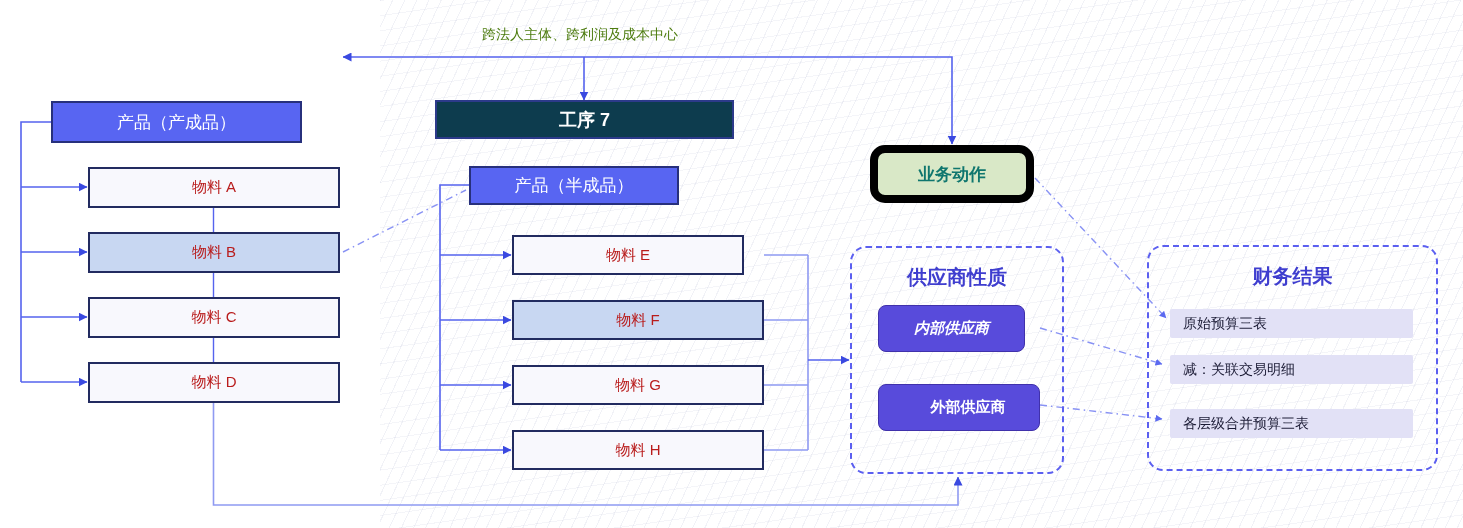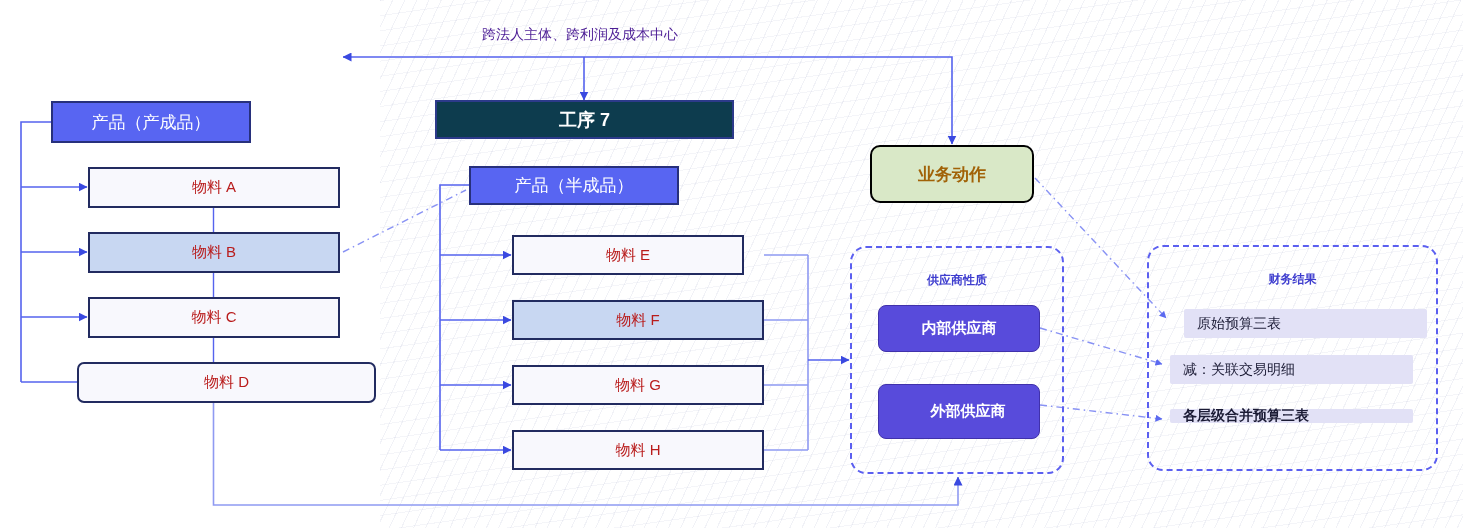--- a/index.html
+++ b/index.html
@@ -15,34 +15,34 @@
   }
   svg.wires{position:absolute;left:0;top:0;z-index:2;}
   .box{
     position:absolute;box-sizing:border-box;z-index:3;
     display:flex;align-items:center;justify-content:center;text-align:center;
   }
   .process{background:#0d3c4e;border:2px solid #2c3a8a;color:#ffffff;font-weight:bold;font-size:18px;}
   .product{background:#5865f2;border:2px solid #27307c;color:#ffffff;font-size:17px;}
   .material{background:#f8f8fd;border:2px solid #222b60;color:#b91c1c;font-size:15px;}
   .material.hl{background:#c8d7f2;}
-  .action{background:#d9e8c7;border:2px solid #000000;border-radius:10px;color:#a16207;font-weight:bold;font-size:17px;}
+  .action{background:#d9e8c7;border:8px solid #000000;border-radius:15px;color:#0f766e;font-weight:bold;font-size:17px;}
   .panel{position:absolute;box-sizing:border-box;z-index:3;border:2px dashed #5b5ff0;border-radius:16px;background:transparent;}
-  .panel-title{text-align:center;font-weight:bold;font-size:12px;color:#3f3ecf;margin-top:24px;}
+  .panel-title{text-align:center;font-weight:bold;font-size:20px;color:#3f3ecf;margin-top:16px;}
   .supplier-item{
     position:absolute;box-sizing:border-box;background:#584bdb;border:1px solid #4031ab;border-radius:8px;
     color:#ffffff;font-weight:bold;font-size:15px;display:flex;align-items:center;justify-content:center;
   }
   .finance-row{
     position:absolute;box-sizing:border-box;background:#e2e1f6;color:#1b1b35;font-size:14px;
     display:flex;align-items:center;padding-left:13px;border-radius:2px;
   }
   .top-label{
     position:absolute;left:440px;top:26px;width:280px;z-index:3;
-    text-align:center;font-size:14px;color:#4c1d95;
+    text-align:center;font-size:14px;color:#4d7c0f;
   }
 </style>
 </head>
 <body>
 
 <div class="stage">
   <div class="hatch"></div>
 
   <svg class="wires" width="1463" height="528" viewBox="0 0 1463 528">
     <defs>
@@ -78,40 +78,40 @@
     <path d="M808 360 H849" fill="none" stroke="#5563ee" stroke-width="1.6" marker-end="url(#ah)"></path>
 
     <path d="M343 252 L466 190" fill="none" stroke="#8892f4" stroke-width="1.4" stroke-dasharray="7 4 1.5 4"></path>
     <path d="M1035 178 L1166 318" fill="none" stroke="#8892f4" stroke-width="1.4" stroke-dasharray="7 4 1.5 4" marker-end="url(#ah2)"></path>
     <path d="M1040 328 L1162 364" fill="none" stroke="#8892f4" stroke-width="1.4" stroke-dasharray="7 4 1.5 4" marker-end="url(#ah2)"></path>
     <path d="M1040 405 L1162 419" fill="none" stroke="#8892f4" stroke-width="1.4" stroke-dasharray="7 4 1.5 4" marker-end="url(#ah2)"></path>
   </svg>
 
   <div class="top-label">跨法人主体、跨利润及成本中心</div>
 
-  <div class="box product" style="left:51px;top:101px;width:200px;height:42px;">产品（产成品）</div>
+  <div class="box product" style="left:51px;top:101px;width:251px;height:42px;">产品（产成品）</div>
   <div class="box material" style="left:88px;top:167px;width:252px;height:41px;">物料 A</div>
   <div class="box material hl" style="left:88px;top:232px;width:252px;height:41px;">物料 B</div>
   <div class="box material" style="left:88px;top:297px;width:252px;height:41px;">物料 C</div>
-  <div class="box material" style="left:77px;top:362px;width:299px;height:41px;border-radius:7px;">物料 D</div>
+  <div class="box material" style="left:88px;top:362px;width:252px;height:41px;">物料 D</div>
 
   <div class="box process" style="left:435px;top:100px;width:299px;height:39px;">工序 7</div>
   <div class="box product" style="left:469px;top:166px;width:210px;height:39px;">产品（半成品）</div>
   <div class="box material" style="left:512px;top:235px;width:232px;height:40px;">物料 E</div>
   <div class="box material hl" style="left:512px;top:300px;width:252px;height:40px;">物料 F</div>
   <div class="box material" style="left:512px;top:365px;width:252px;height:40px;">物料 G</div>
   <div class="box material" style="left:512px;top:430px;width:252px;height:40px;">物料 H</div>
 
   <div class="box action" style="left:870px;top:145px;width:164px;height:58px;">业务动作</div>
 
   <div class="panel" style="left:850px;top:246px;width:214px;height:228px;">
     <div class="panel-title">供应商性质</div>
-    <div class="supplier-item" style="left:26px;top:57px;width:162px;height:47px;">内部供应商</div>
-    <div class="supplier-item" style="left:26px;top:136px;width:162px;height:55px;padding-left:18px;">外部供应商</div>
+    <div class="supplier-item" style="left:26px;top:57px;width:147px;height:47px;font-style:italic;">内部供应商</div>
+    <div class="supplier-item" style="left:26px;top:136px;width:162px;height:47px;padding-left:18px;">外部供应商</div>
   </div>
 
   <div class="panel" style="left:1147px;top:245px;width:291px;height:226px;">
     <div class="panel-title">财务结果</div>
-    <div class="finance-row" style="left:35px;top:62px;width:243px;height:29px;">原始预算三表</div>
+    <div class="finance-row" style="left:21px;top:62px;width:243px;height:29px;">原始预算三表</div>
     <div class="finance-row" style="left:21px;top:108px;width:243px;height:29px;">减：关联交易明细</div>
-    <div class="finance-row" style="left:21px;top:162px;width:243px;height:14px;font-weight:bold;">各层级合并预算三表</div>
+    <div class="finance-row" style="left:21px;top:162px;width:243px;height:29px;">各层级合并预算三表</div>
   </div>
 </div>
 
 </body></html>

